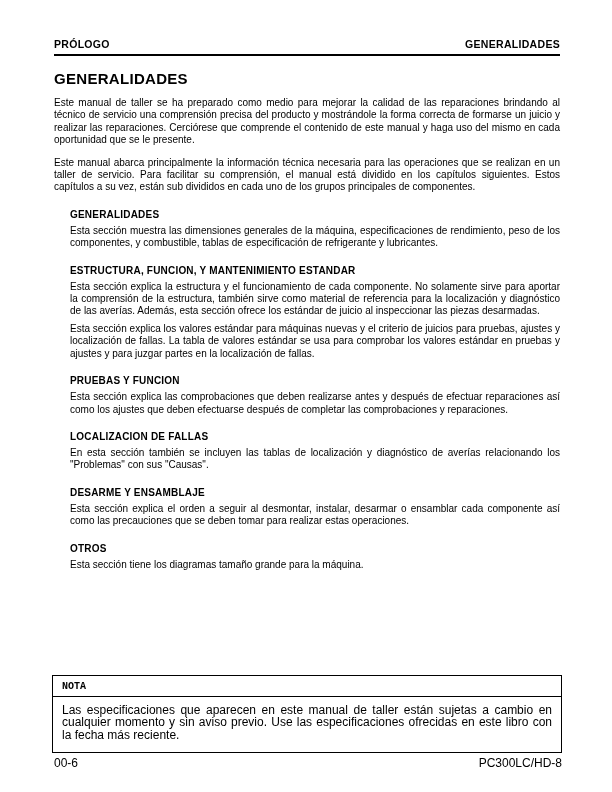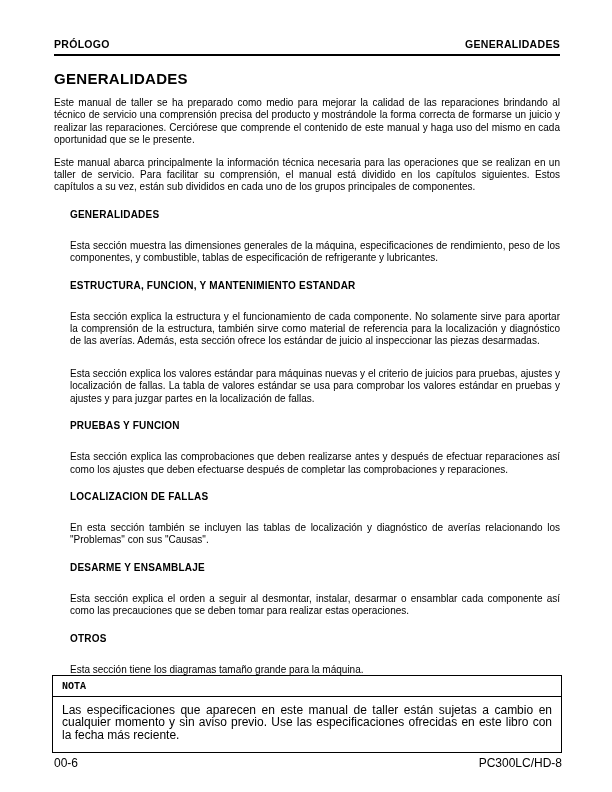--- a/index.html
+++ b/index.html
@@ -41,21 +41,21 @@
   .sec h2 {
     font-size: 10px;
     font-weight: bold;
     margin-top: 15px;
     letter-spacing: 0.2px;
   }
   .sec p {
     font-size: 10px;
     line-height: 12.4px;
     text-align: justify;
-    margin-top: 20px;
+    margin-top: 5px;
   }
   .note-box {
     position: absolute;
     left: 52px;
     right: 50px;
     top: 675px;
     border: 1px solid #000;
     padding: 5px 9px 11px 9px;
     background: #fff;
   }

